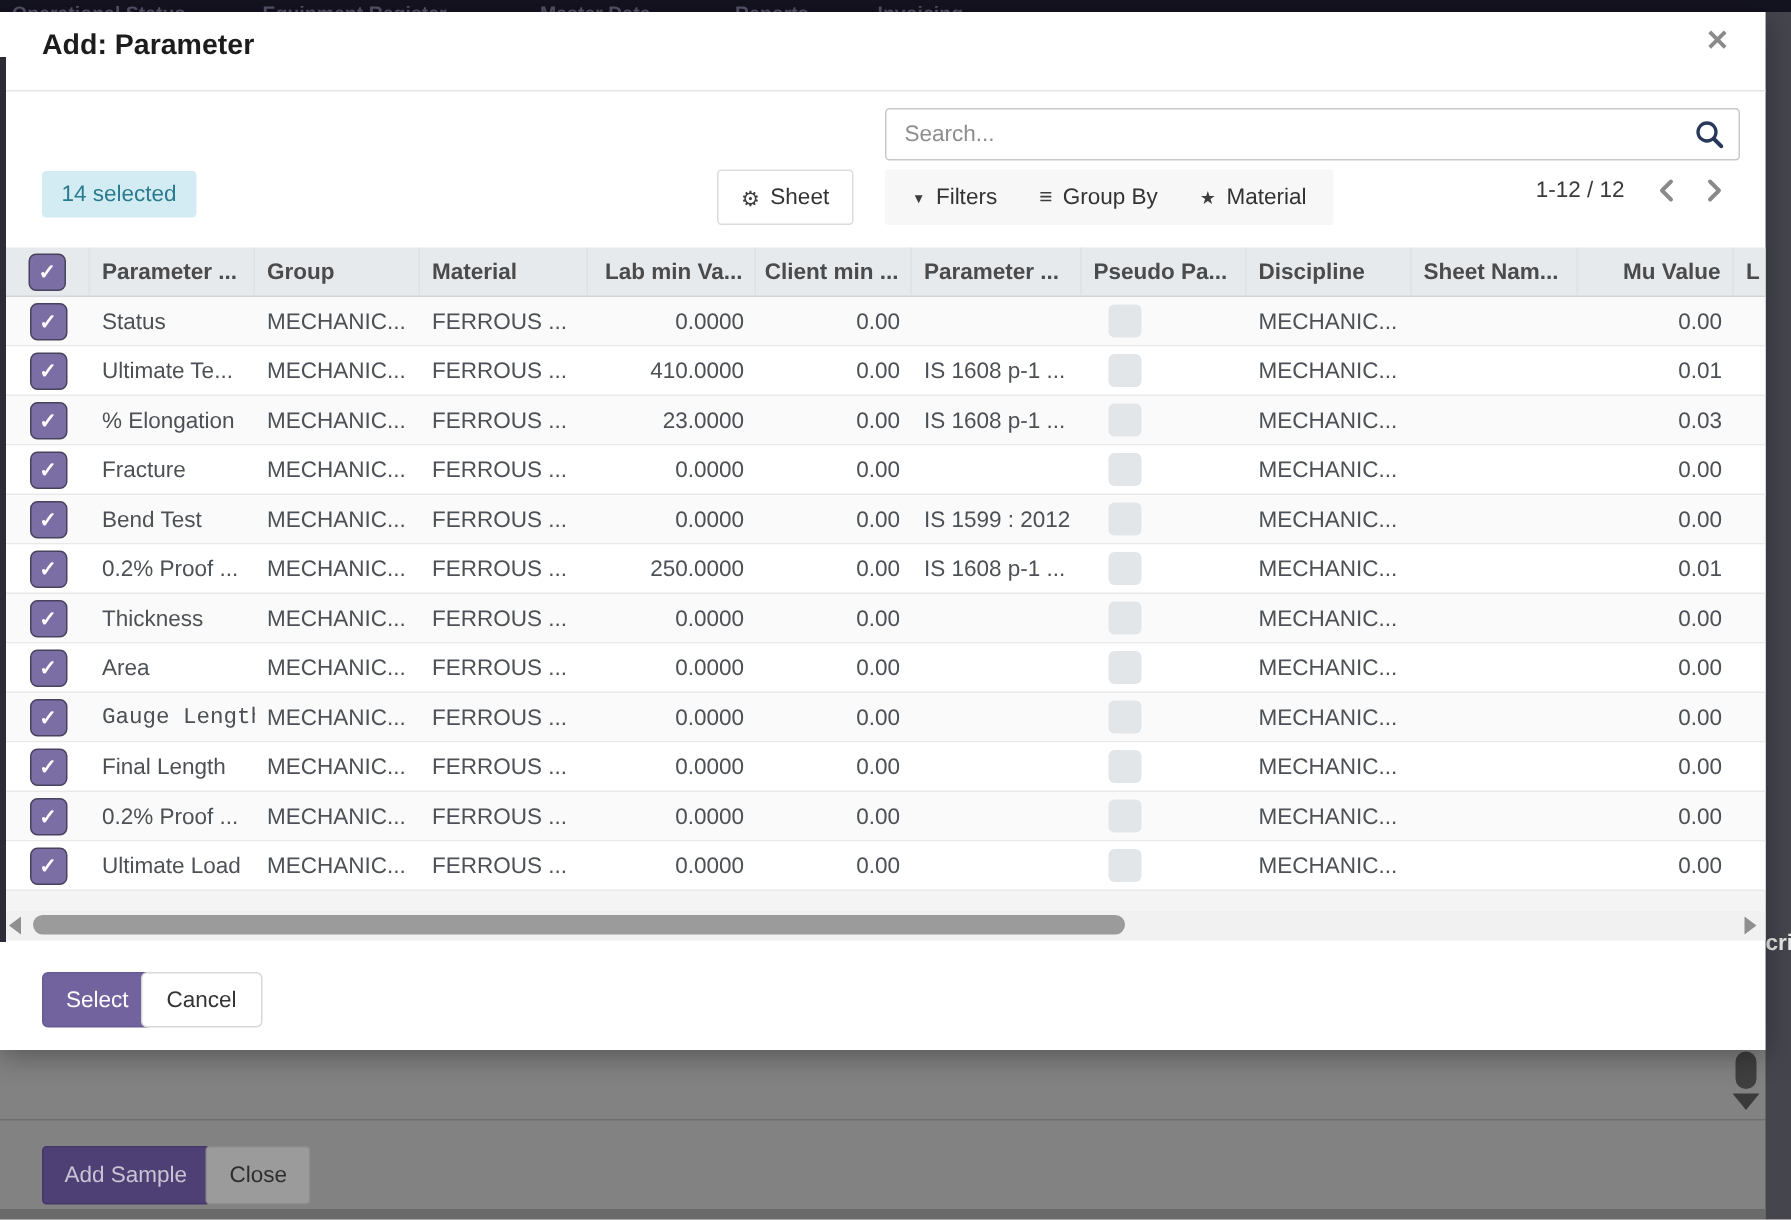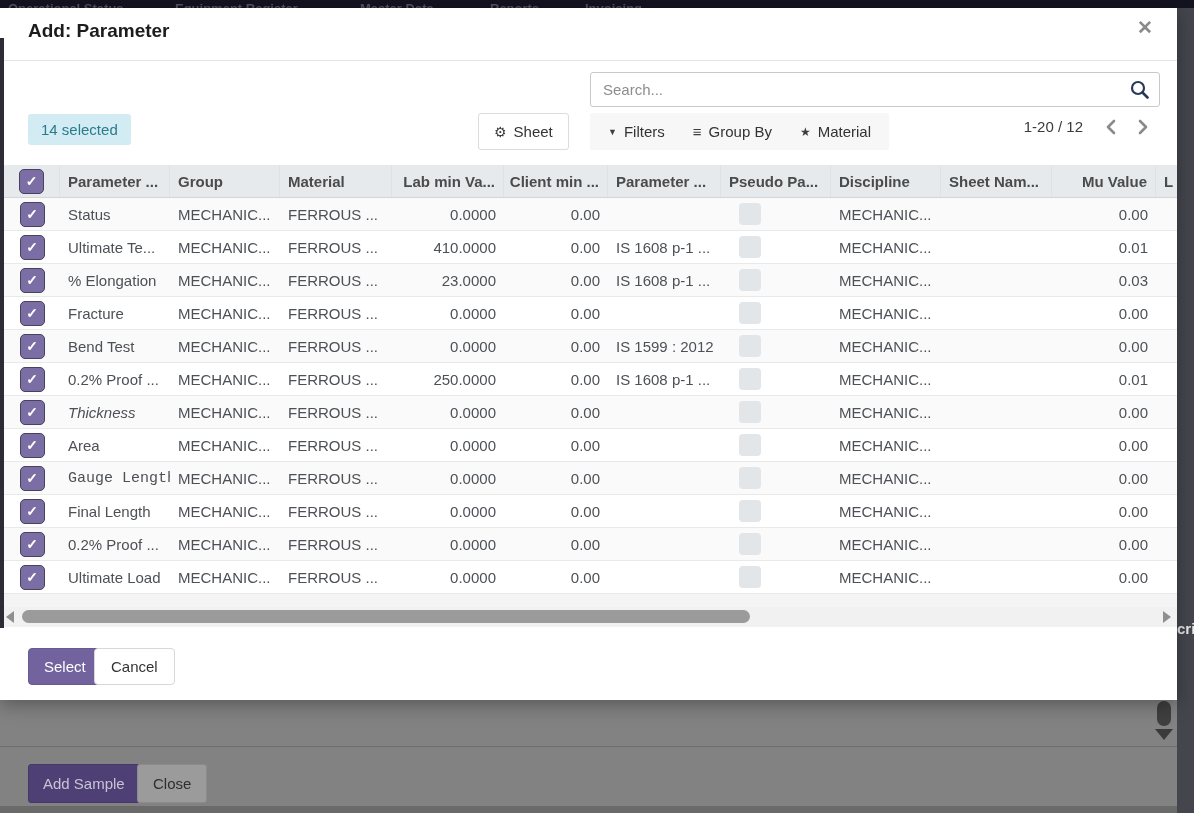--- a/index.html
+++ b/index.html
@@ -132,21 +132,21 @@
       <span class="fi-bars">≡</span>
       <span>Group By</span>
     </span>
     <span class="filter-item">
       <span class="fi-star">★</span>
       <span>Material</span>
     </span>
   </div>
 
   <div class="pager">
-    <span class="pager-range">1-20 / 12</span>
+    <span class="pager-range">1-12 / 12</span>
     <span class="pager-btn">
       <svg width="11" height="16" viewBox="0 0 11 16">
           <polyline points="9,2 3,8 9,14" fill="none" stroke="#8a8a8a" stroke-width="2.6" stroke-linecap="round" stroke-linejoin="round"></polyline>
         </svg>
     </span>
     <span class="pager-btn">
       <svg width="11" height="16" viewBox="0 0 11 16">
           <polyline points="2,2 8,8 2,14" fill="none" stroke="#8a8a8a" stroke-width="2.6" stroke-linecap="round" stroke-linejoin="round"></polyline>
         </svg>
     </span>
@@ -275,21 +275,21 @@
           </div>
           <div class="td left" style="width: 110px;">MECHANIC...</div>
           <div class="td left" style="width: 111px;"></div>
           <div class="td right" style="width: 104px;">0.01</div>
           <div class="td left" style="width: 20px;"></div>
         </div>
         <div class="tr alt">
           <div class="td center" style="width: 56px;">
             <div class="cb">✓</div>
           </div>
-          <div class="td left" style="width: 110px; font-style: italic;">Thickness</div>
+          <div class="td left" style="width: 110px;">Thickness</div>
           <div class="td left" style="width: 110px;">MECHANIC...</div>
           <div class="td left" style="width: 112px;">FERROUS ...</div>
           <div class="td right" style="width: 112px;">0.0000</div>
           <div class="td right" style="width: 104px;">0.00</div>
           <div class="td left" style="width: 113px;"></div>
           <div class="td left" style="width: 110px;">
             <div class="pseudo"></div>
           </div>
           <div class="td left" style="width: 110px;">MECHANIC...</div>
           <div class="td left" style="width: 111px;"></div>

